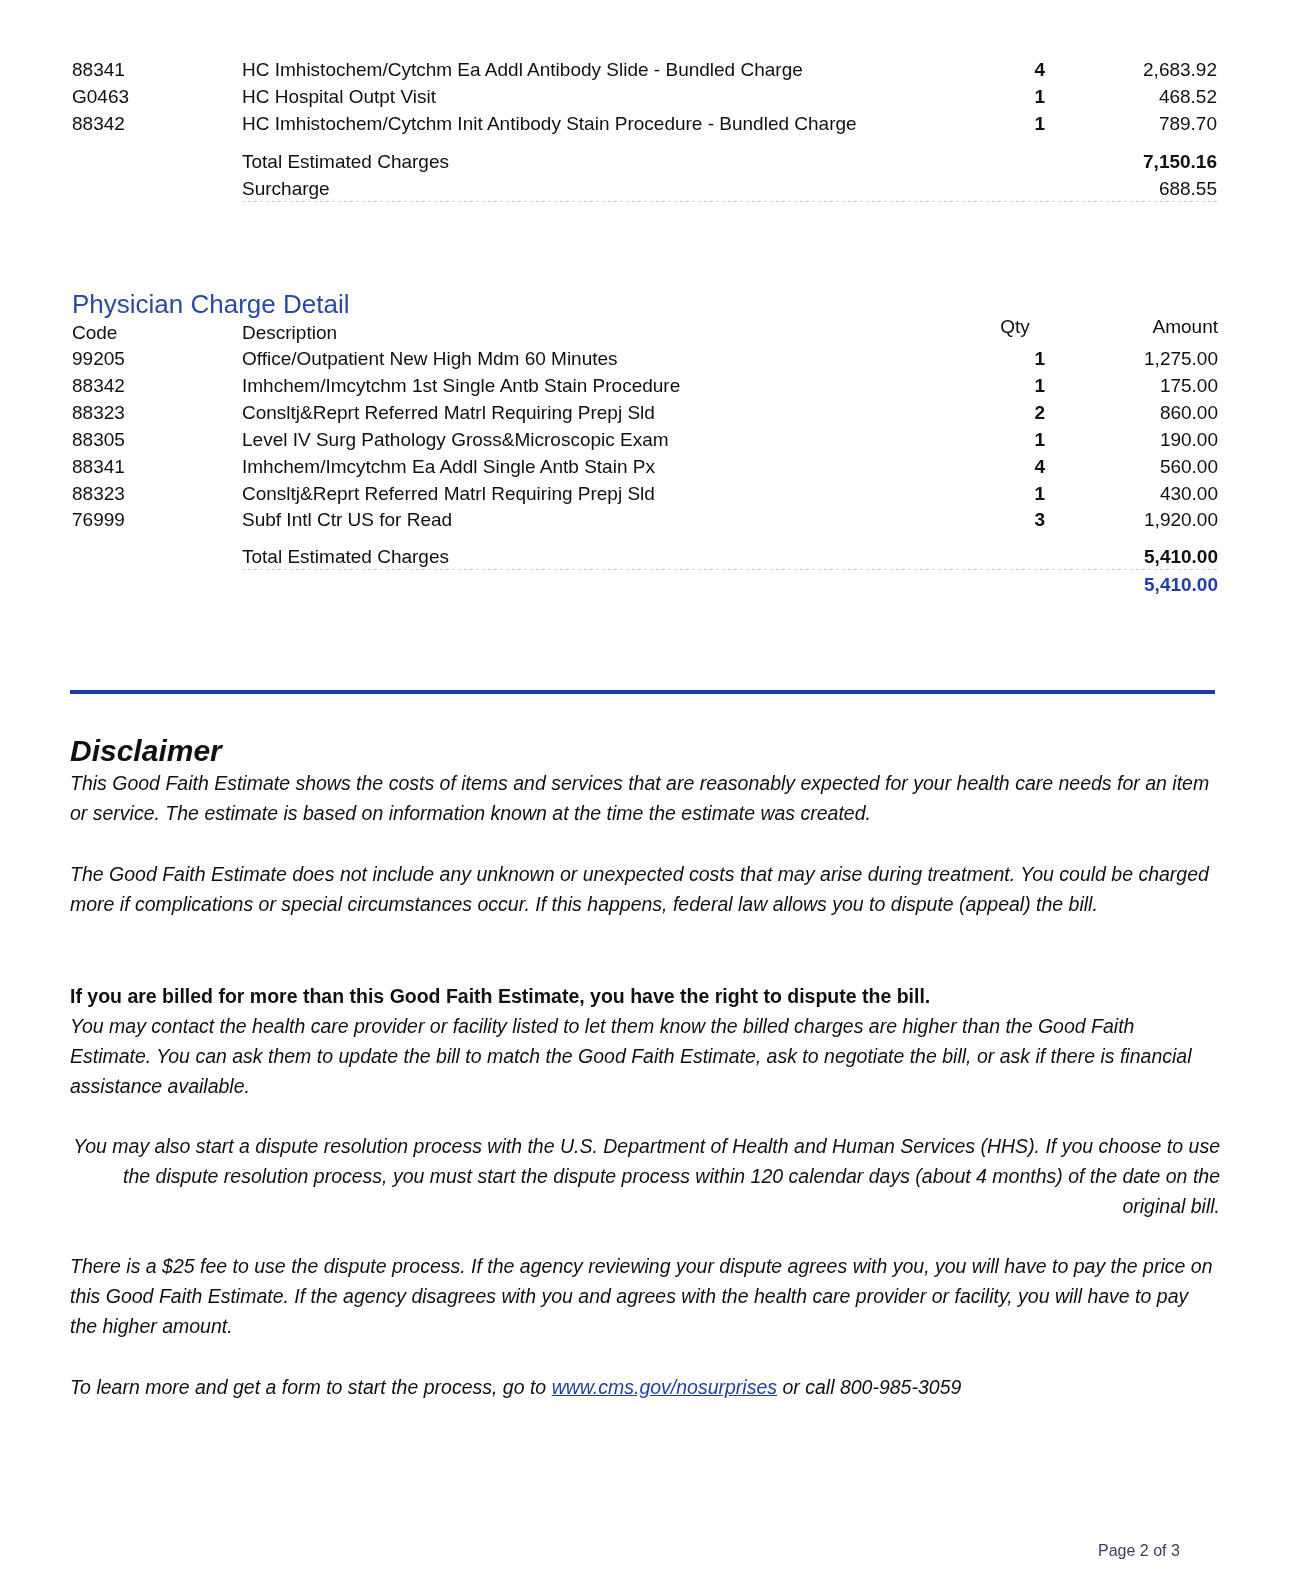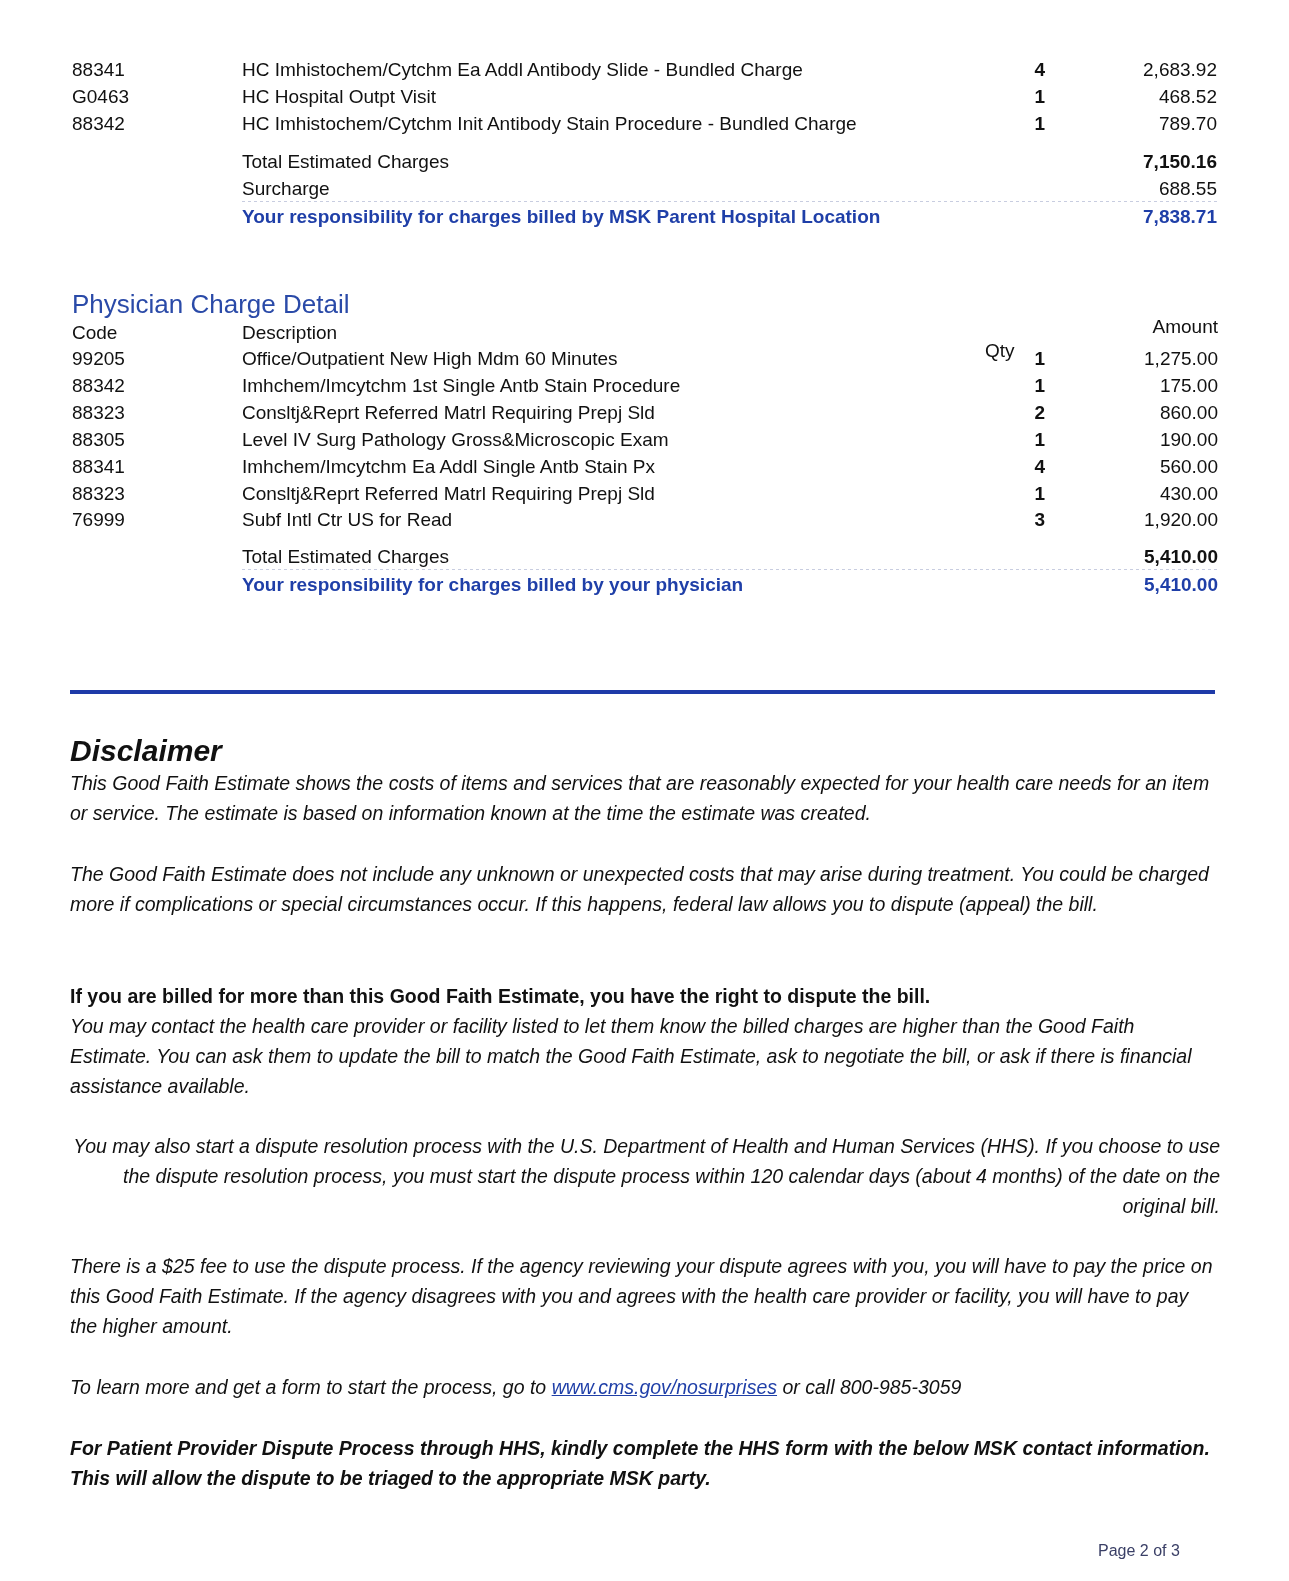--- a/index.html
+++ b/index.html
@@ -71,29 +71,25 @@
 
   <div class="row" style="top:148px;">
     <span class="desc">Total Estimated Charges</span>
     <span class="amt bold">7,150.16</span>
   </div>
   <div class="row" style="top:175px;">
     <span class="desc">Surcharge</span>
     <span class="amt">688.55</span>
   </div>
   <div class="sep" style="top:201px;"></div>
-  <div class="row" style="top:203px;">
-    <span class="desc bold blue">Your responsibility for charges billed by MSK Parent Hospital Location</span>
-    <span class="amt bold blue">7,838.71</span>
-  </div>
 
   <div class="section-title" style="top:290px;">Physician Charge Detail</div>
   <div class="hdr" style="left:72px; top:320px;">Code</div>
   <div class="hdr" style="left:242px; top:320px;">Description</div>
-  <div class="hdr" style="left:985px; width:60px; text-align:left; top:314px;margin-top:24px;">Qty</div>
+  <div class="hdr" style="left:985px; width:60px; text-align:center; top:314px;">Qty</div>
   <div class="hdr" style="left:1060px; width:158px; text-align:right; top:314px;">Amount</div>
 
   <div class="row" style="top:345px;">
     <span class="code">99205</span>
     <span class="desc">Office/Outpatient New High Mdm 60 Minutes</span>
     <span class="qty">1</span>
     <span class="amt" style="width:158px;">1,275.00</span>
   </div>
   <div class="row" style="top:372px;">
     <span class="code">88342</span>
@@ -131,34 +127,32 @@
     <span class="qty">3</span>
     <span class="amt" style="width:158px;">1,920.00</span>
   </div>
 
   <div class="row" style="top:543px;">
     <span class="desc">Total Estimated Charges</span>
     <span class="amt bold" style="width:158px;">5,410.00</span>
   </div>
   <div class="sep" style="top:569px; width:976px;"></div>
   <div class="row" style="top:571px;">
-    <span class="desc bold blue">Your responsibility for charges billed by your physician</span>
     <span class="amt bold blue" style="width:158px;">5,410.00</span>
   </div>
 
   <div class="rule"></div>
 
   <div class="disc-title">Disclaimer</div>
   <div class="para" style="top:859px;">The Good Faith Estimate does not include any unknown or unexpected costs that may arise during treatment. You could be charged more if complications or special circumstances occur. If this happens, federal law allows you to dispute (appeal) the bill.</div>
   <div class="para" style="top:768px;">This Good Faith Estimate shows the costs of items and services that are reasonably expected for your health care needs for an item or service. The estimate is based on information known at the time the estimate was created.</div>
   <div class="para" style="top:981px;">
     <span class="heading-line">If you are billed for more than this Good Faith Estimate, you have the right to dispute the bill.</span>
     <span>You may contact the health care provider or facility listed to let them know the billed charges are higher than the Good Faith Estimate. You can ask them to update the bill to match the Good Faith Estimate, ask to negotiate the bill, or ask if there is financial assistance available.</span>
   </div>
   <div class="para" style="top:1131px;text-align:right;">You may also start a dispute resolution process with the U.S. Department of Health and Human Services (HHS). If you choose to use the dispute resolution process, you must start the dispute process within 120 calendar days (about 4 months) of the date on the original bill.</div>
   <div class="para" style="top:1251px;">There is a $25 fee to use the dispute process. If the agency reviewing your dispute agrees with you, you will have to pay the price on this Good Faith Estimate. If the agency disagrees with you and agrees with the health care provider or facility, you will have to pay the higher amount.</div>
   <div class="para" style="top:1372px;">
     <span>To learn more and get a form to start the process, go to </span><a class="link">www.cms.gov/nosurprises</a><span> or call 800-985-3059</span>
   </div>
-  <div class="para strong" style="top:1433px;">For Patient Provider Dispute Process through HHS, kindly complete the HHS form with the below MSK contact information. This will allow the dispute to be triaged to the appropriate MSK party.</div>
 
   <div class="page-num">Page 2 of 3</div>
 </div>
 
 </body></html>

